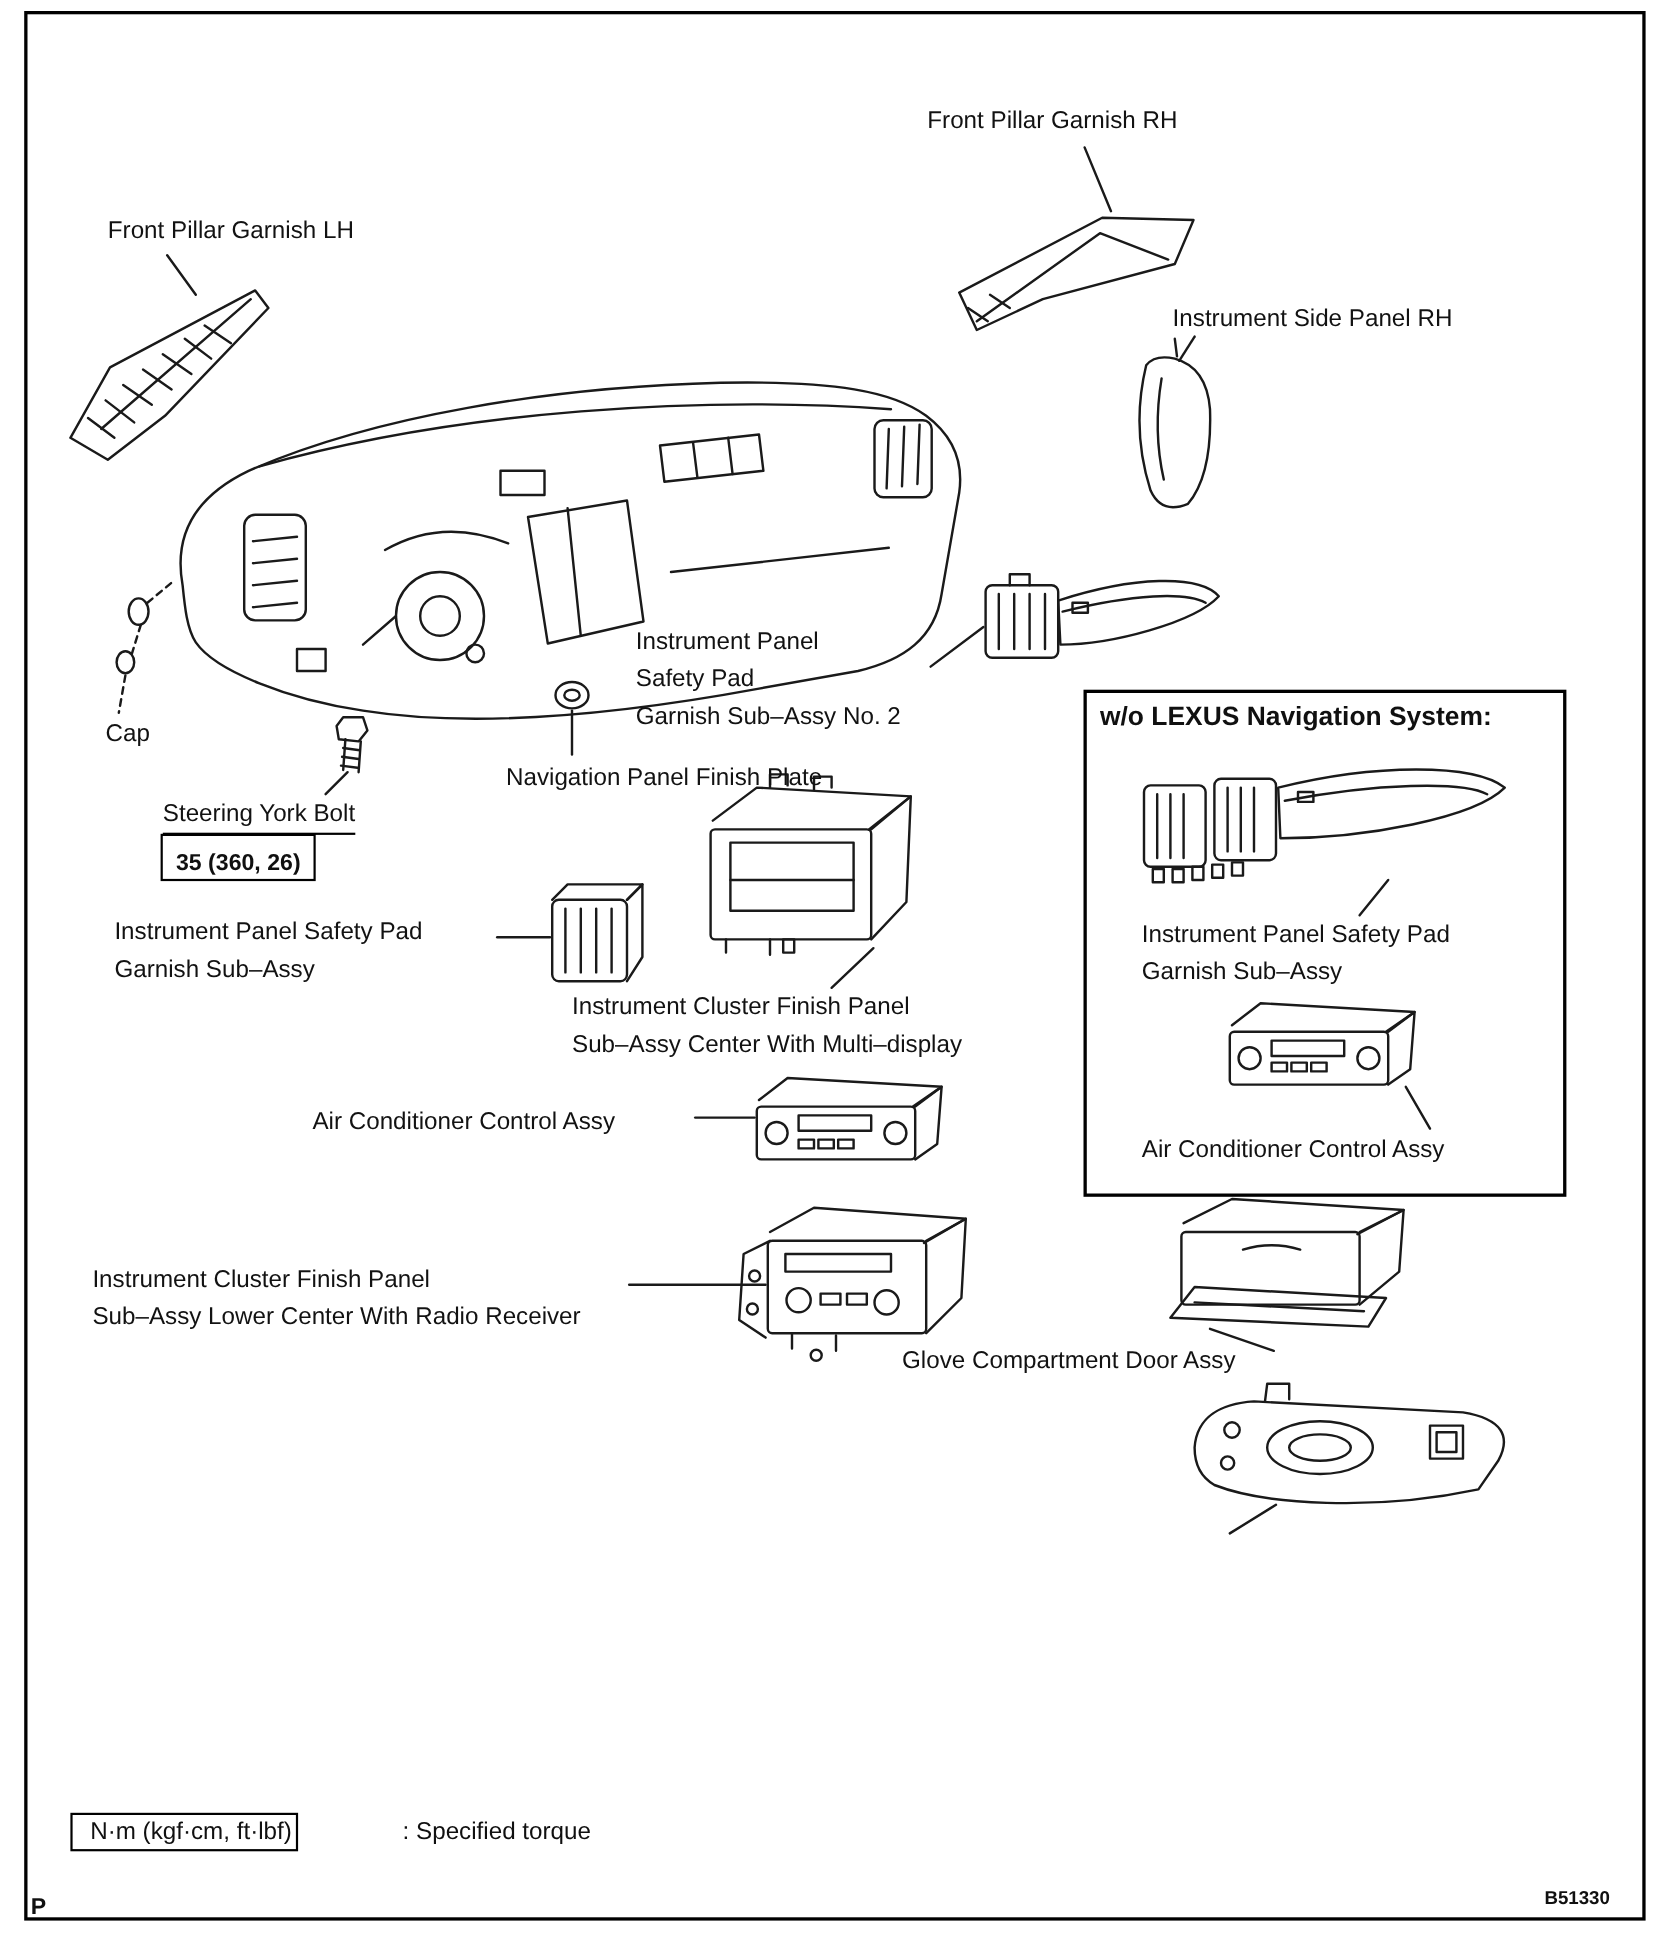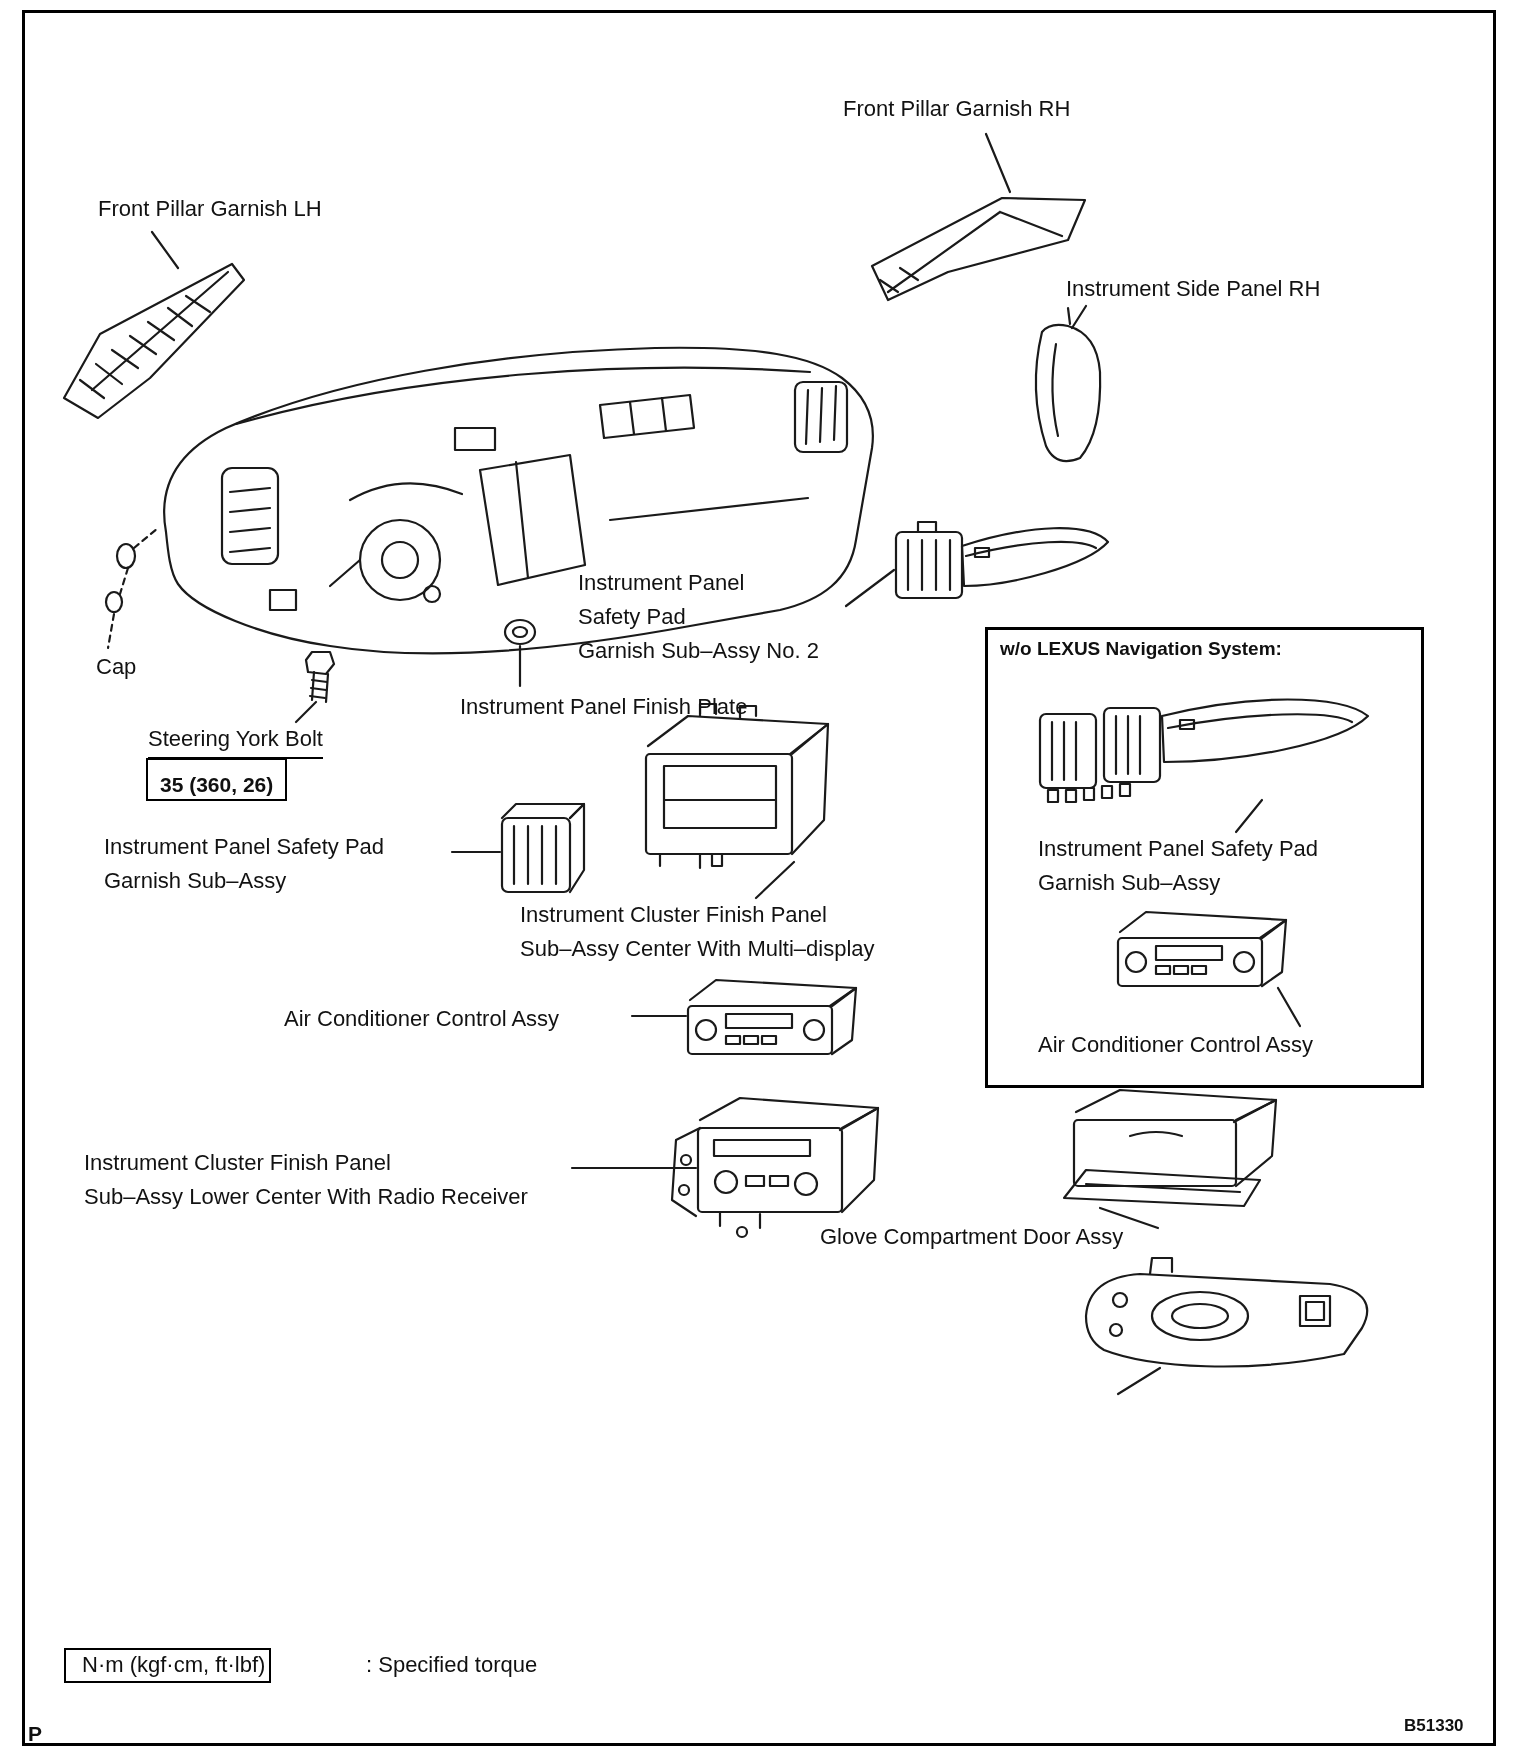--- a/index.html
+++ b/index.html
@@ -29,21 +29,21 @@
     padding:13px 12px 2px 12px;
     font-size:21px;font-weight:bold;
     white-space:nowrap;
   }
   .nav-box{
     position:absolute;left:985px;top:627px;width:433px;height:455px;
     border:3px solid #000;
   }
   .nav-box .title{
     position:absolute;left:12px;top:8px;
-    font-size:19px;font-weight:bold;white-space:nowrap;text-align:right;
+    font-size:24px;font-weight:bold;white-space:nowrap;text-align:right;
   }
   .nav-box .lbl{font-size:22px;}
   .legend-unit{
     position:absolute;left:64px;top:1648px;
     border:2px solid #000;
     padding:2px 4px 3px 16px;
     font-size:22px;white-space:nowrap;
   }
   .legend-desc{position:absolute;left:366px;top:1652px;font-size:22px;white-space:nowrap;}
   .code{position:absolute;left:1404px;top:1716px;font-size:17px;font-weight:bold;}
@@ -229,21 +229,21 @@
       <path d="M1160,1368 L1118,1394"></path>
     </g>
   </svg>
 
   <div class="lbl" style="left:843px;top:92px;">Front Pillar Garnish RH</div>
   <div class="lbl" style="left:98px;top:192px;">Front Pillar Garnish LH</div>
   <div class="lbl" style="left:1066px;top:272px;">Instrument Side Panel RH</div>
   <div class="lbl" style="left:578px;top:566px;">Instrument Panel
 Safety Pad
 Garnish Sub–Assy No. 2</div>
-  <div class="lbl" style="left:460px;top:690px;">Instrument Panel Finish Plate</div>
+  <div class="lbl" style="left:460px;top:690px;">Navigation Panel Finish Plate</div>
   <div class="lbl" style="left:96px;top:650px;">Cap</div>
   <div class="lbl u" style="left:148px;top:722px;">Steering York Bolt</div>
   <div class="torque-box" style="left:146px;top:758px;">35 (360, 26)</div>
   <div class="lbl" style="left:104px;top:830px;">Instrument Panel Safety Pad
 Garnish Sub–Assy</div>
   <div class="lbl" style="left:520px;top:898px;">Instrument Cluster Finish Panel
 Sub–Assy Center With Multi–display</div>
   <div class="lbl" style="left:284px;top:1002px;">Air Conditioner Control Assy</div>
   <div class="lbl" style="left:84px;top:1146px;">Instrument Cluster Finish Panel
 Sub–Assy Lower Center With Radio Receiver</div>

